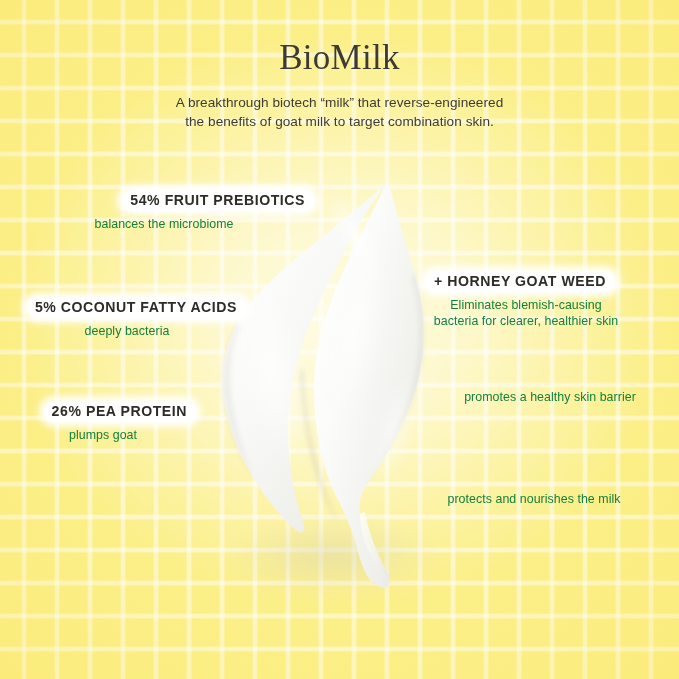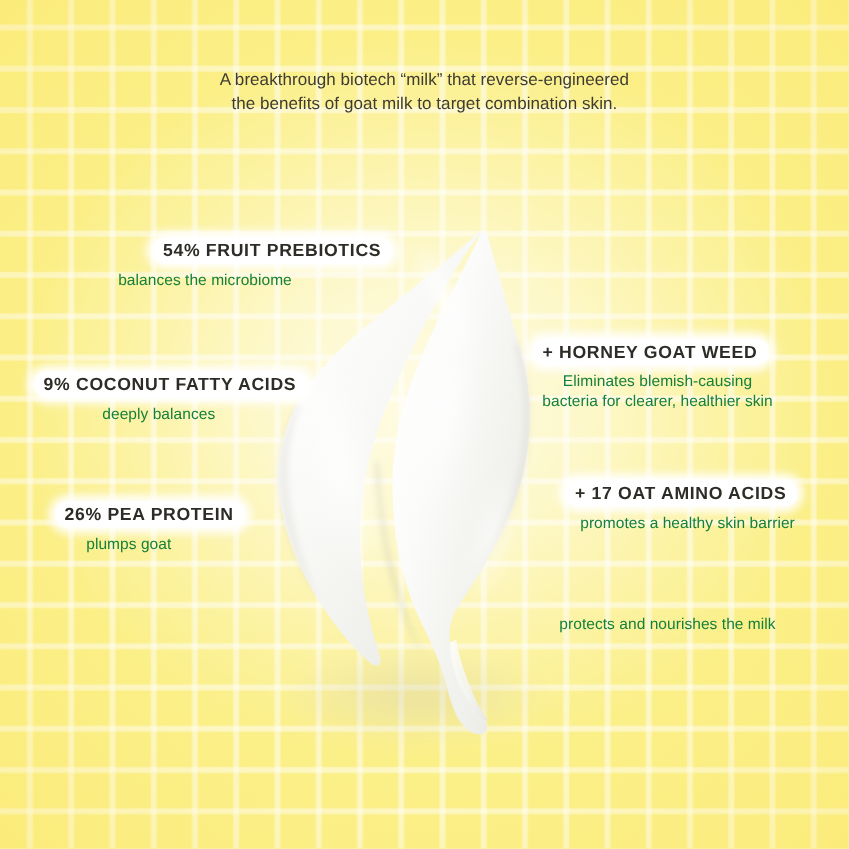--- a/index.html
+++ b/index.html
@@ -244,51 +244,51 @@
         M 238,322
         C 226,344 221,368 223,392
         C 226,424 239,456 256,482
         C 243,452 233,420 231,390
         C 229,366 232,342 241,324
         Z" fill="#cbc9bf" opacity="0.28" filter="url(#fBlurSm)"></path>
     </svg>
   </div>
 
   <div class="header">
+    <h1 class="title">BioMilk</h1>
     <p class="subtitle">
       <span>A breakthrough biotech “milk” that reverse-engineered</span><br>
       <span>the benefits of goat milk to target combination skin.</span>
     </p>
   </div>
 
   <div class="label left" style="left:14px; top:190px; width:300px;">
     <div class="heading">54% FRUIT PREBIOTICS</div>
     <div class="desc">balances the microbiome</div>
   </div>
 
   <div class="label left" style="left:8px; top:297px; width:238px;">
-    <div class="heading">9% COCONUT FATTY ACIDS</div>
-    <div class="desc">deeply balances</div>
+    <div class="heading">5% COCONUT FATTY ACIDS</div>
+    <div class="desc">deeply bacteria</div>
   </div>
 
   <div class="label left" style="left:10px; top:401px; width:186px;">
     <div class="heading">26% PEA PROTEIN</div>
     <div class="desc">plumps goat</div>
   </div>
 
   <div class="label right" style="left:426px; top:271px; width:200px;">
     <div class="heading">+ HORNEY GOAT WEED</div>
     <div class="desc">
       <span>Eliminates blemish-causing</span><br>
       <span>bacteria for clearer, healthier skin</span>
     </div>
   </div>
 
   <div class="label right" style="left:452px; top:384px; width:196px;">
-    <div class="heading">+ 17 OAT AMINO ACIDS</div>
     <div class="desc">promotes a healthy skin barrier</div>
   </div>
 
   <div class="label right" style="left:436px; top:486px; width:196px;">
     <div class="desc">protects and nourishes the milk</div>
   </div>
 
 </div>
 
 </body></html>

